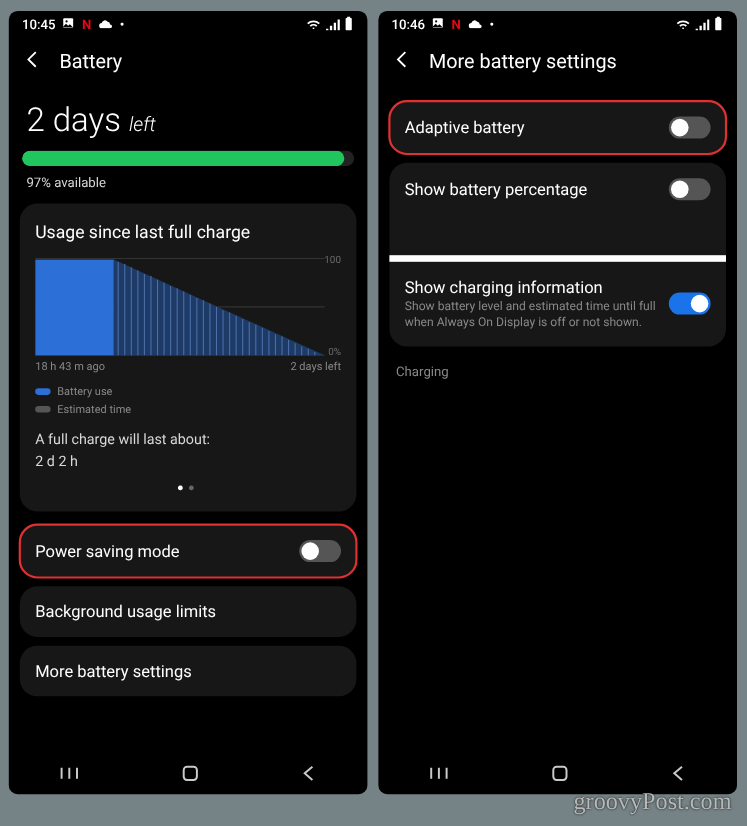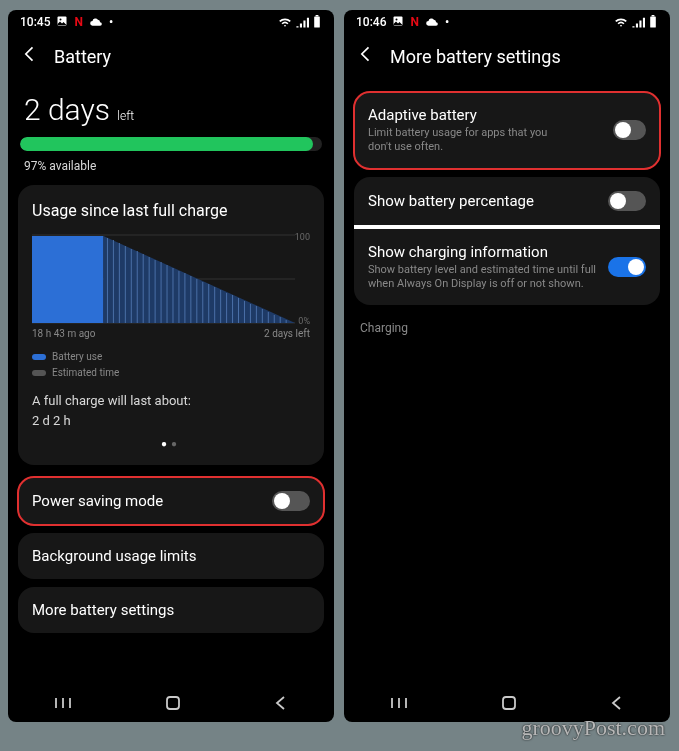--- a/index.html
+++ b/index.html
@@ -38,21 +38,21 @@
   .status-right svg { display:block; }
   .header {
     display: flex;
     align-items: center;
     padding: 10px 12px 6px 12px;
     gap: 14px;
   }
   .header-title { font-size: 18px; font-weight: 400; }
   .content { flex: 1; overflow: hidden; padding: 0 10px; }
   .big-time { font-size: 30px; font-weight: 300; padding: 18px 6px 2px 6px; }
-  .big-time .left { font-size: 12px; font-weight: 300; }
+  .big-time .left { font-size: 18px; font-weight: 300; font-style: italic; }
   .progress-track {
     margin: 8px 2px 6px 2px;
     height: 14px;
     background: #222;
     border-radius: 7px;
     overflow: hidden;
   }
   .progress-fill { height: 100%; background: #21c55d; border-radius: 7px; }
   .pct-text { font-size: 12px; color: #d8d8d8; padding: 2px 6px 12px 6px; }
   .card {
@@ -102,21 +102,21 @@
   .watermark{
     position:absolute; right:14px; bottom:10px;
     font-family: "Brush Script MT", cursive;
     color:#b8b8b8; font-size:22px;
     text-shadow:0 0 2px #000;
     margin-left:40px;
   }
   
   .stack-card { background:#171717; border-radius:16px; margin-bottom:10px; }
   .stack-row { padding:14px 14px; display:flex; align-items:center; justify-content:space-between; }
-  .stack-row + .stack-row { border-top:4px solid #ffffff; }
+  .stack-row + .stack-row { border-top:6px solid #ffffff;margin-top:36px; }
 </style>
 </head>
 <body>
 
 <div class="phone">
   <div class="status-bar">
     <div class="status-left">
       <span>10:45</span>
       <span>
         <svg width="12" height="12" viewBox="0 0 24 24" fill="#fff">
@@ -316,21 +316,20 @@
           <path d="M15 4l-8 8 8 8"></path>
         </svg>
     </span>
     <span class="header-title">More battery settings</span>
   </div>
 
   <div class="content" style="padding-top:18px;">
     <div class="row-item highlight">
       <div>
         <div class="row-label">Adaptive battery</div>
-        <div class="row-desc">Limit battery usage for apps that you don't use often.</div>
       </div>
       <span class="toggle"></span>
     </div>
 
     <div class="stack-card">
       <div class="stack-row">
         <span class="row-label">Show battery percentage</span>
         <span class="toggle"></span>
       </div>
       <div class="stack-row">

